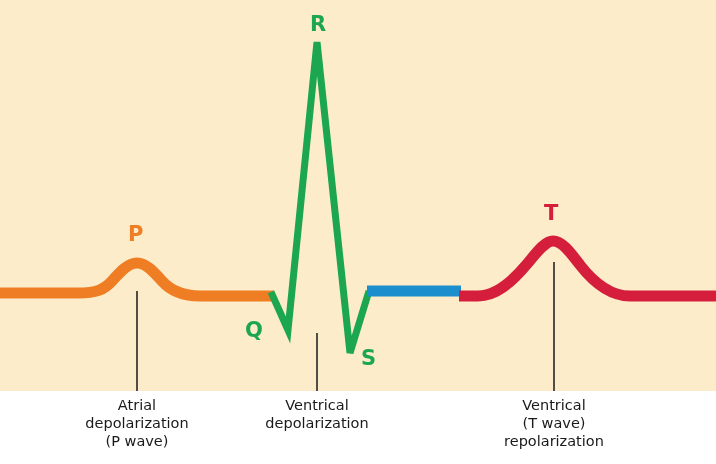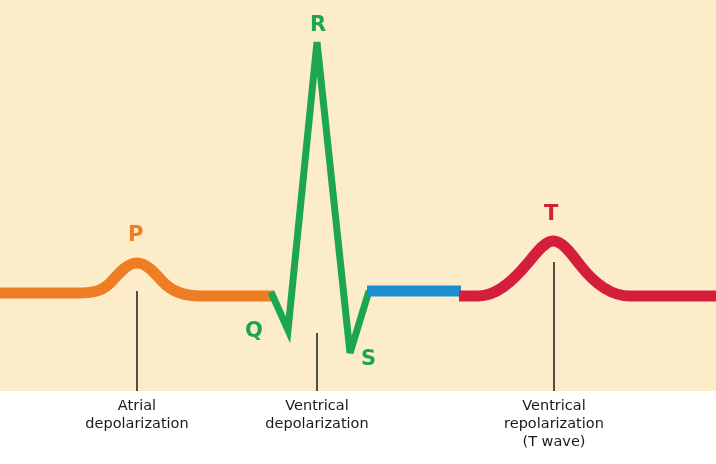--- a/index.html
+++ b/index.html
@@ -102,28 +102,29 @@
     <span class="wave-label" id="label-S">S</span>
     <span class="wave-label" id="label-T">T</span>
 
   </div>
 
   <div id="captions">
 
     <div class="caption" id="caption-atrial">
       <span class="cap-line">Atrial</span>
       <span class="cap-line">depolarization</span>
+      <span class="cap-line">(P wave)</span>
     </div>
 
     <div class="caption" id="caption-ventdep">
       <span class="cap-line">Ventrical</span>
       <span class="cap-line">depolarization</span>
     </div>
 
     <div class="caption" id="caption-ventrepol">
       <span class="cap-line">Ventrical</span>
+      <span class="cap-line">(T wave)</span>
       <span class="cap-line">repolarization</span>
-      <span class="cap-line">(T wave)</span>
     </div>
 
   </div>
 
 </div>
 
 </body></html>

